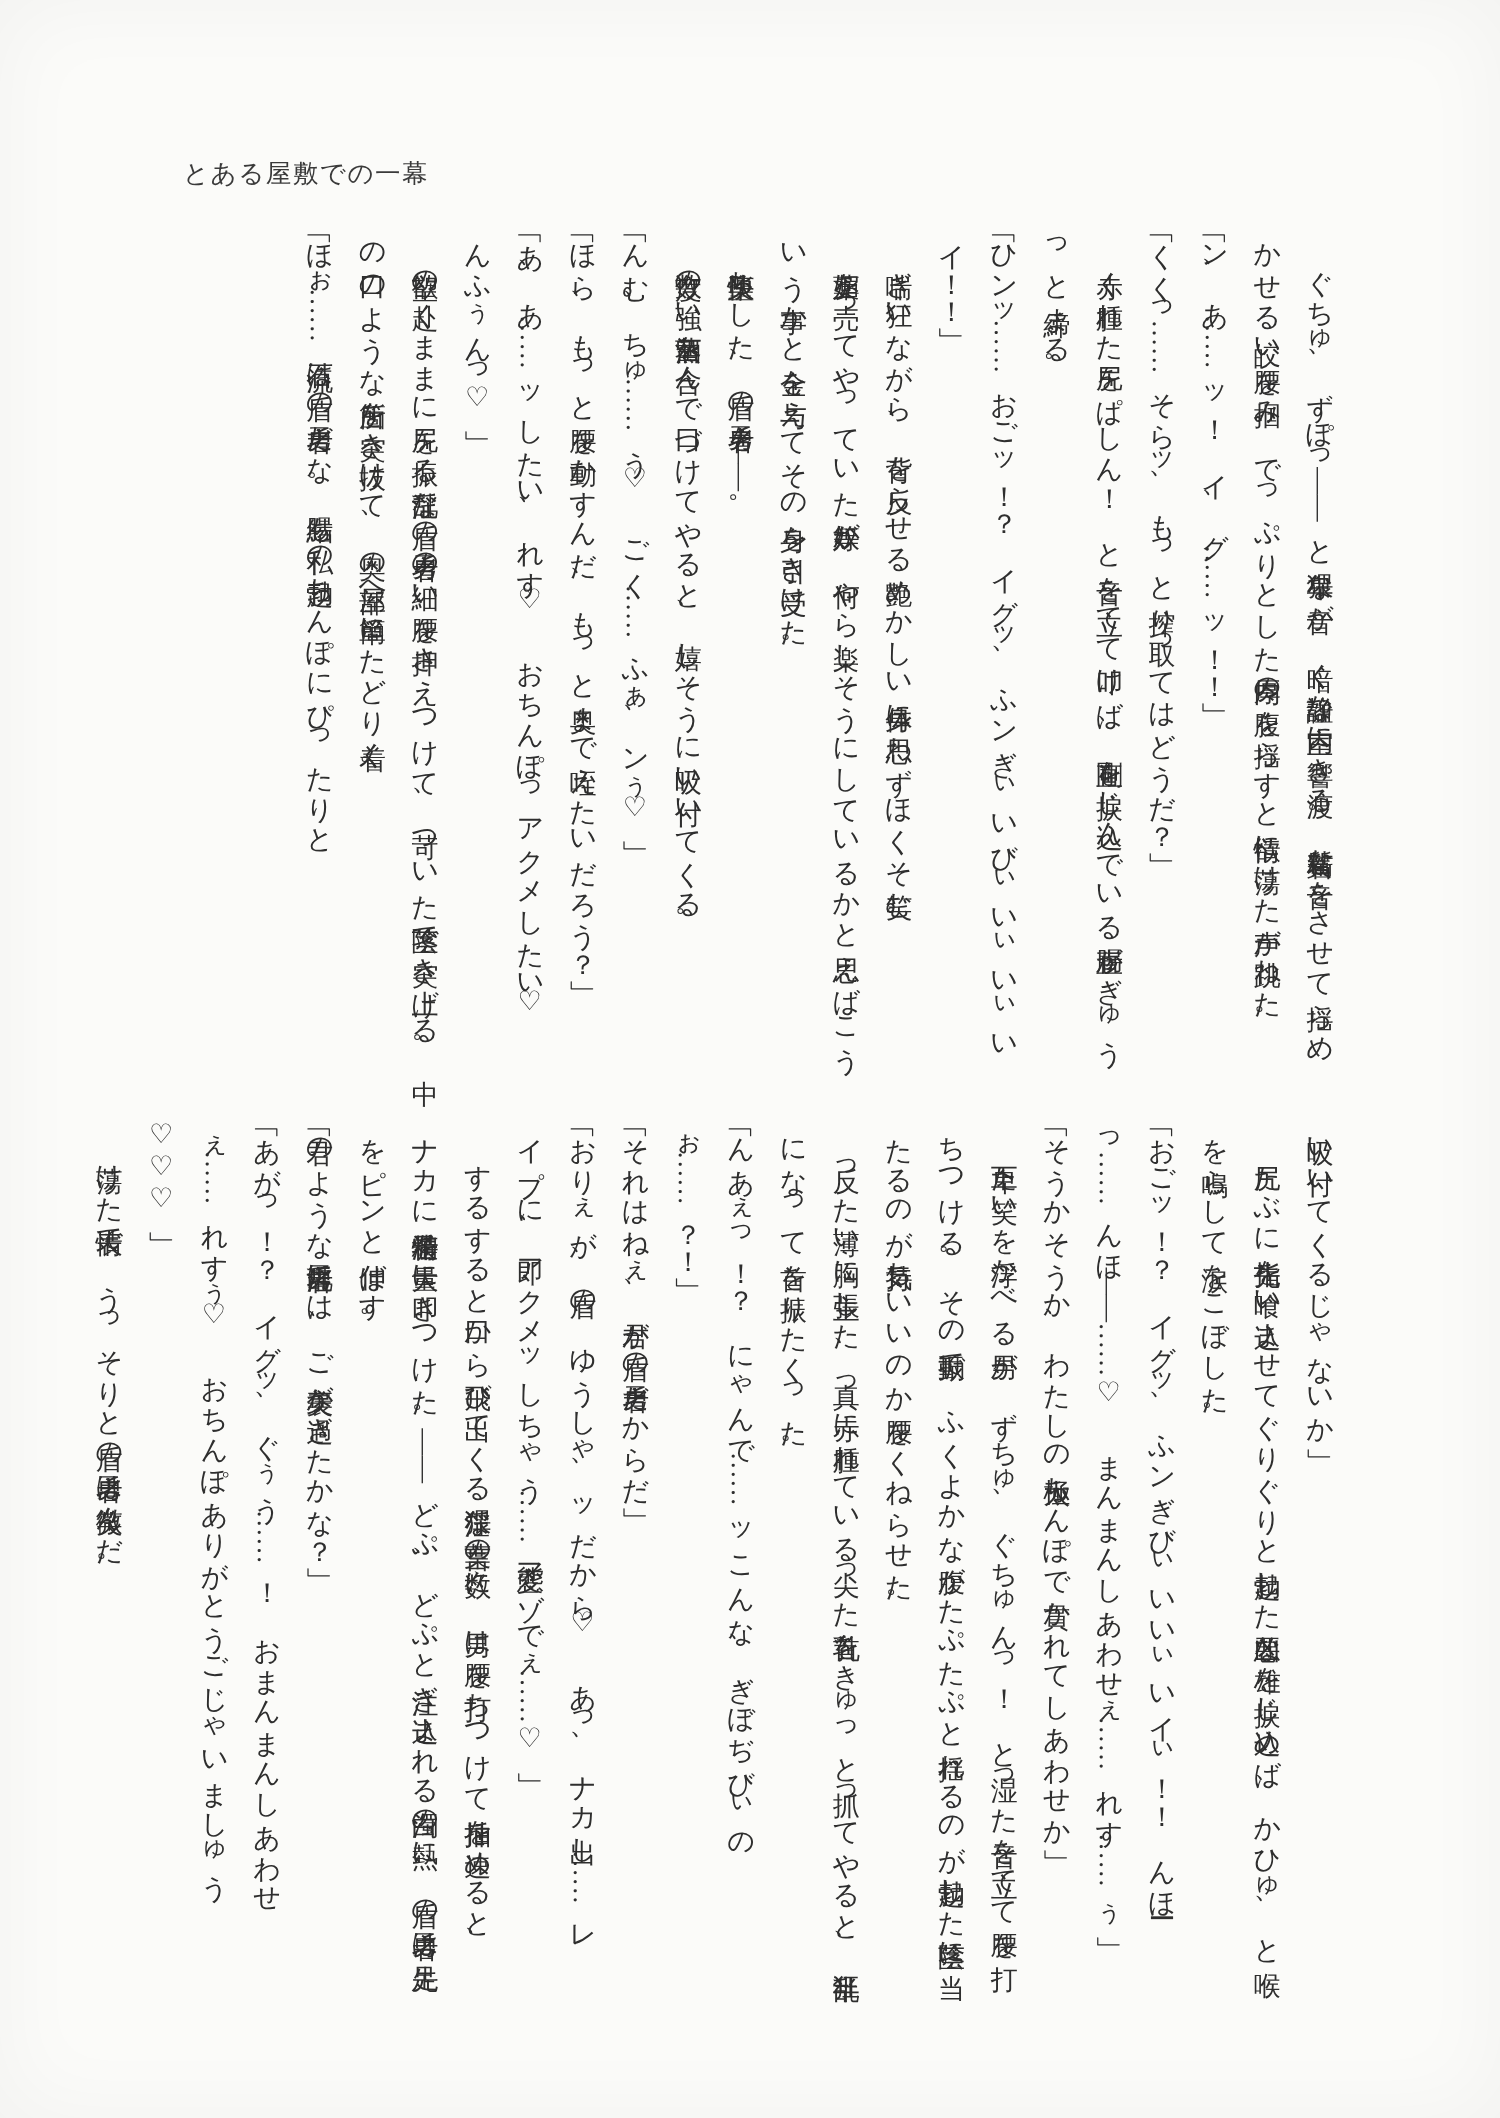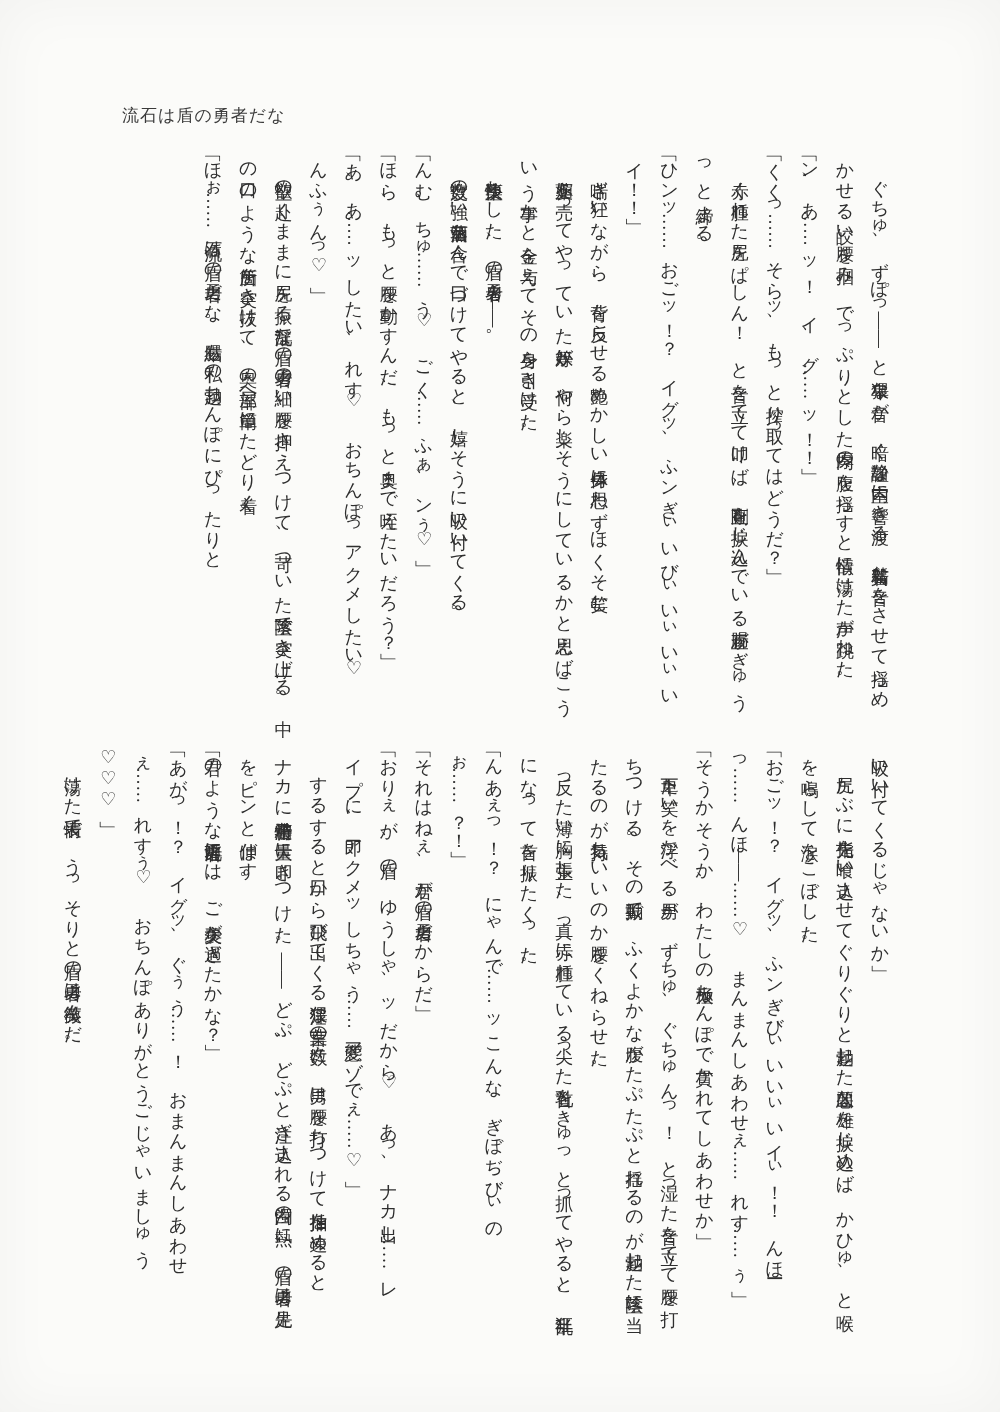--- a/index.html
+++ b/index.html
@@ -45,21 +45,21 @@
     padding: 0;
   }
   .vblock p.indent {
     text-indent: 1em;
   }
 </style>
 </head>
 <body>
 
 <div class="page" style="background: rgb(251, 251, 249); color: rgb(46, 46, 46);">
-  <div class="header">流石は盾の勇者だな</div>
+  <div class="header">とある屋敷での一幕</div>
 
   <div class="vblock top">
       <p class="indent">ぐちゅ、ずぽっ――と卑猥な音が、暗く静謐な室内に響き渡る。粘着質な音をさせて揺らめかせる皎い腰を掴み、でっぷりとした肉厚の腹を揺らすと情欲に蕩けた声が跳ねた。</p>
       <p class="">「ン、あ……ッ！　イ、グ……ッ！！」</p>
       <p class="">「くくっ……そらッ、もっと搾り取ってはどうだ？」</p>
       <p class="indent">赤く腫れた尻をぱしん！　と音を立てて叩けば、剛直を捩じ込んでいる直腸がぎゅうっと締まる。</p>
       <p class="">「ひンッ……おごッ！？　イグッ、ふンぎぃいびぃいぃいぃいイ！！」</p>
       <p class="indent">喘ぎ狂いながら、背を反らせる艶めかしい身体に思わずほくそ笑む。</p>
       <p class="indent">媚薬を売ってやっていた奴等が、何やら楽しそうにしているかと思えばこういう事かと金を与えてその身を引き受けた。</p>
       <p class="indent">快楽堕ちした、盾の勇者を――。</p>

